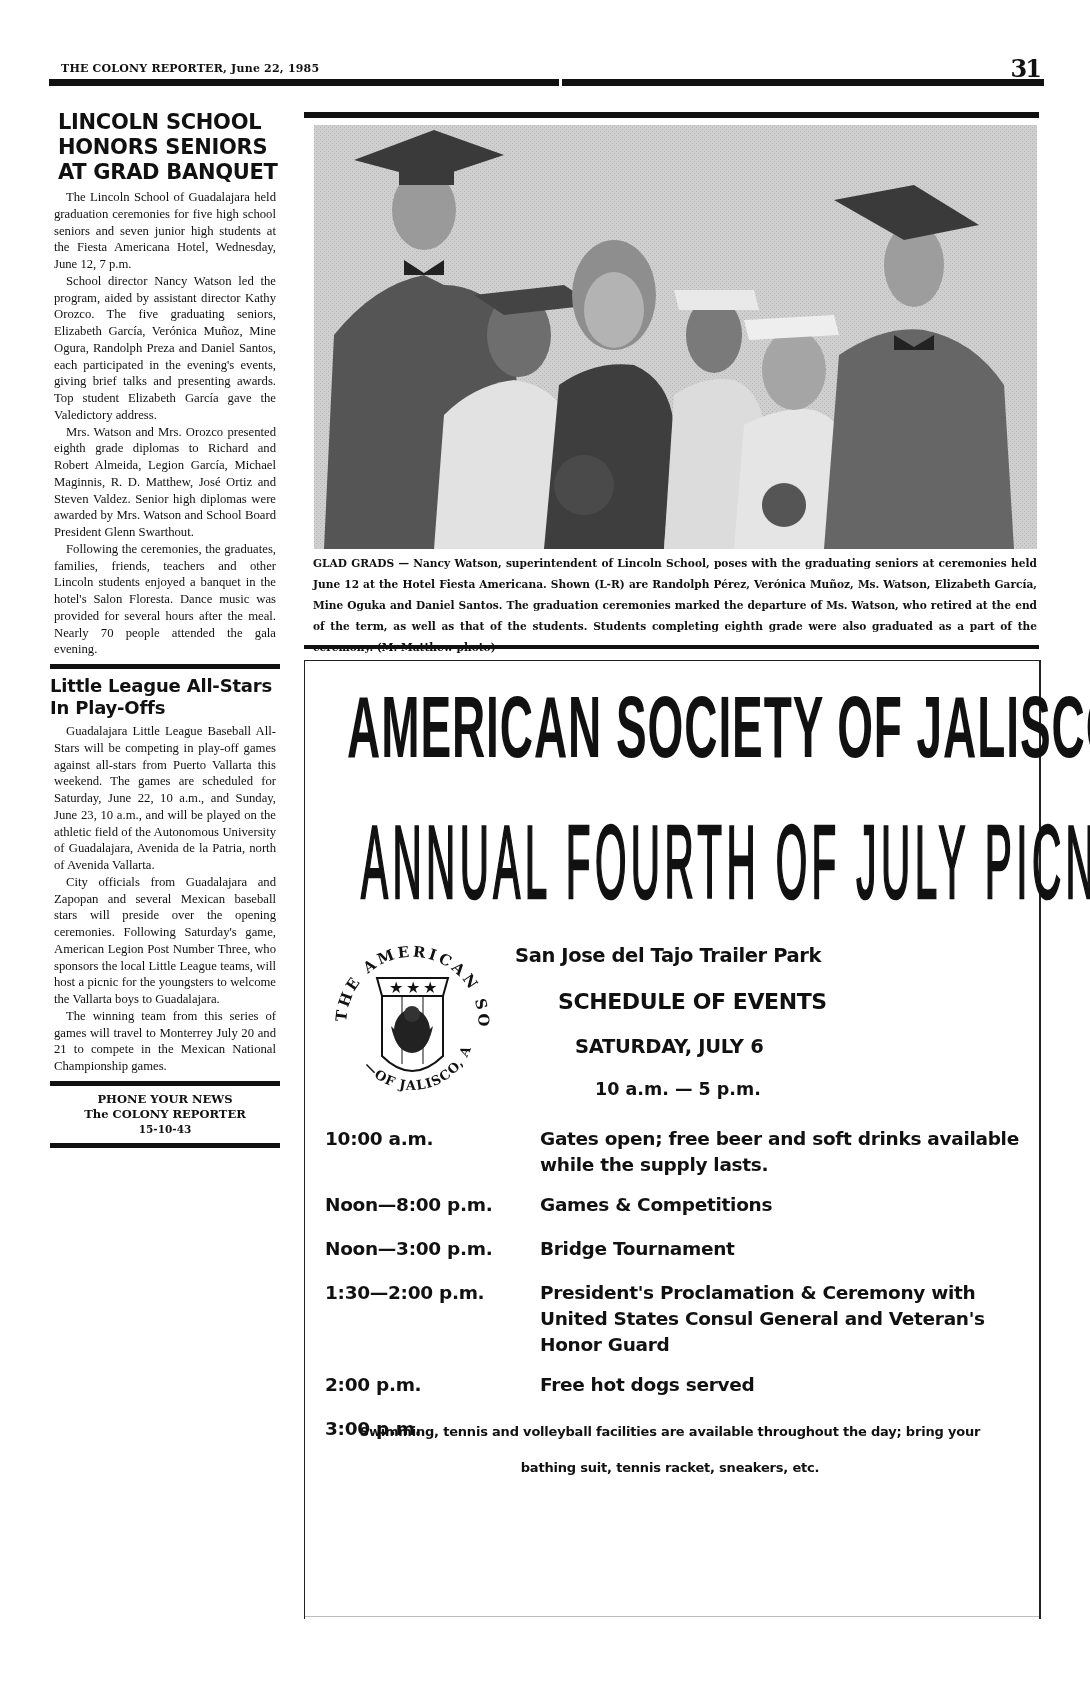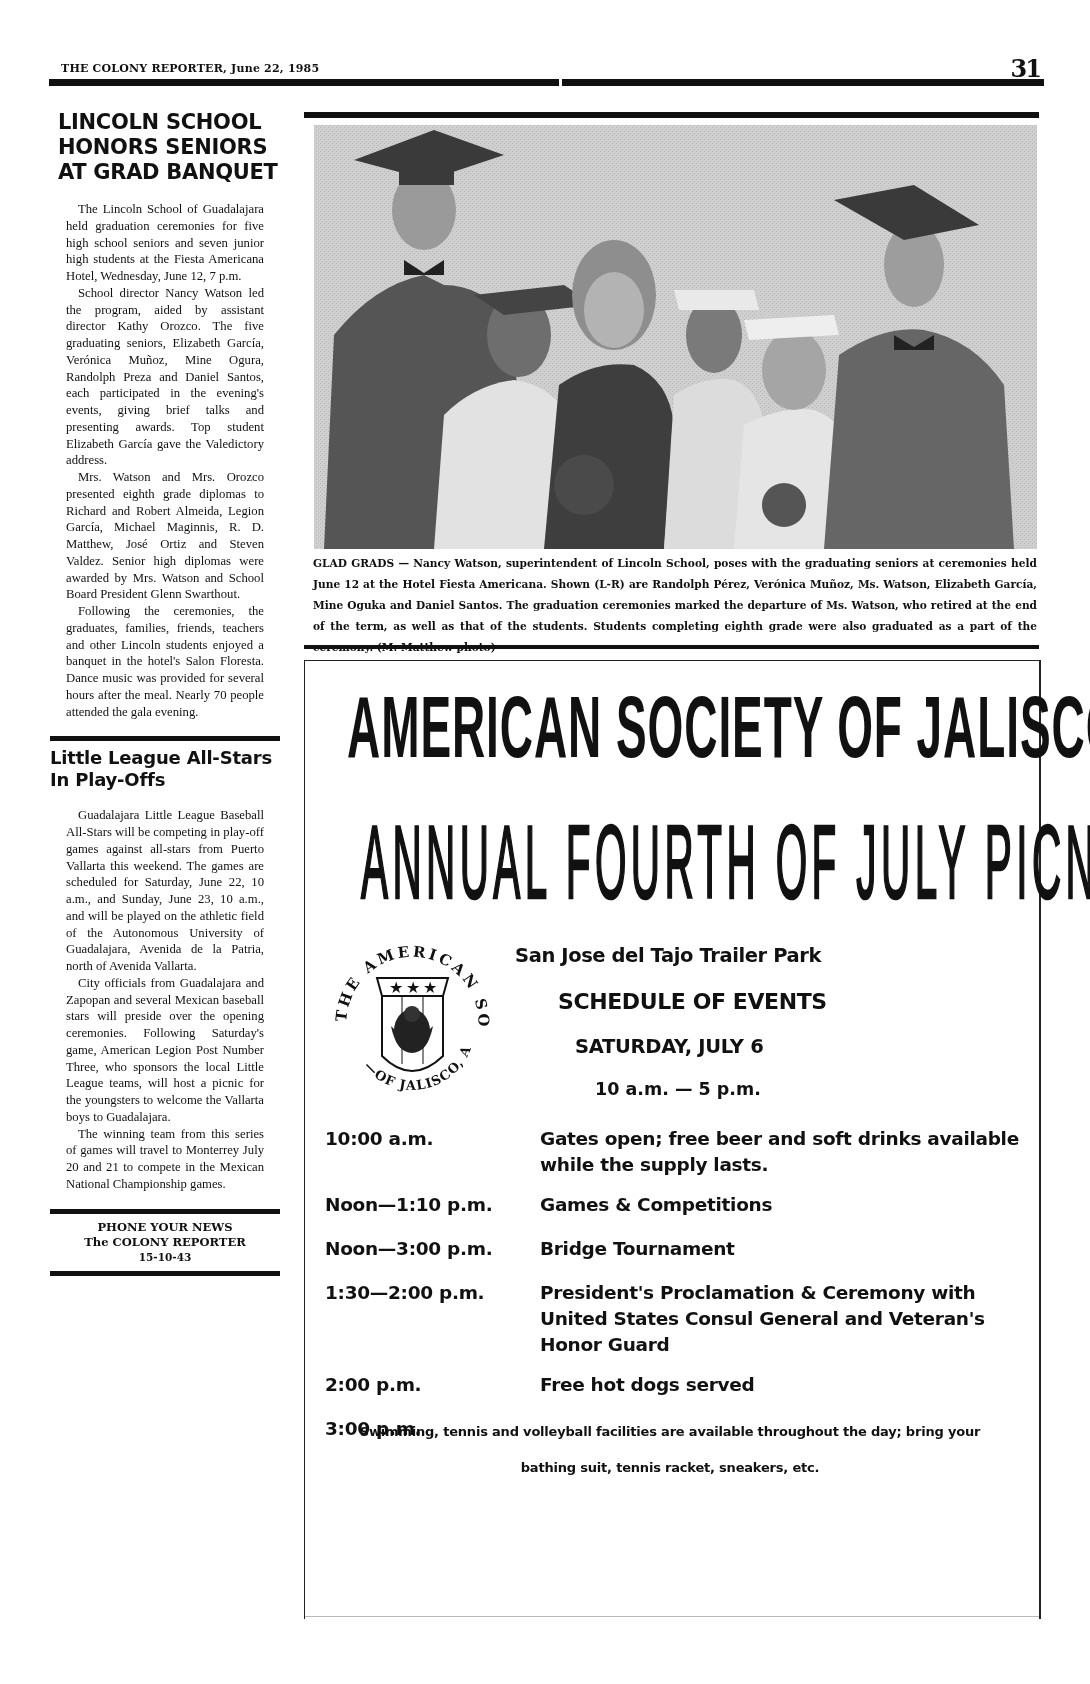--- a/index.html
+++ b/index.html
@@ -7,21 +7,21 @@
 
     .masthead { position: absolute; left: 49px; top: 54px; width: 995px; height: 36px; }
     .mast-title { position: absolute; left: 12px; top: 8px; font-family: "DejaVu Serif", serif; font-weight: bold; font-size: 11px; letter-spacing: 0.2px; }
     .page-num { position: absolute; right: 4px; top: 0px; font-family: "DejaVu Serif", serif; font-weight: bold; font-size: 24px; letter-spacing: -2px; }
     .mast-rule { position: absolute; left: 0; top: 25px; width: 995px; height: 7px; background: #111; }
     .mast-rule .gap { position: absolute; left: 510px; top: 0; width: 3px; height: 7px; background: #fff; }
 
     .left-col { position: absolute; left: 50px; top: 110px; width: 230px; }
     .headline { font-family: "DejaVu Sans", sans-serif; font-weight: bold; font-size: 21px; line-height: 25px; letter-spacing: -0.3px; margin: 0 0 4px 8px; }
     .headline2 { font-family: "DejaVu Sans", sans-serif; font-weight: bold; font-size: 18px; line-height: 22px; letter-spacing: -0.2px; margin: 6px 0 2px 0; }
-    .body-text { font-family: "Liberation Serif", serif; font-size: 12.7px; line-height: 16.75px; text-align: justify; margin: 16px; }
+    .body-text { font-family: "Liberation Serif", serif; font-size: 12.7px; line-height: 16.75px; text-align: justify; margin: 4px; }
     .body-text p { margin: 0; text-indent: 12px; }
     .col-rule { height: 5px; background: #111; margin: 6px 0 0 0; }
     .phone-box { text-align: center; font-family: "DejaVu Serif", serif; font-weight: bold; font-size: 11.5px; line-height: 15px; margin: 6px 0 4px 0; }
     .phone-box .num { font-size: 10.5px; }
 
     .photo-top-rule { position: absolute; left: 304px; top: 112px; width: 735px; height: 6px; background: #111; }
     .photo { position: absolute; left: 314px; top: 125px; width: 723px; height: 424px; background: #c9c9c9; overflow: hidden; }
     .photo svg { display: block; }
     .caption { position: absolute; left: 313px; top: 553px; width: 724px; font-family: "DejaVu Serif", serif; font-weight: bold; font-size: 10.6px; line-height: 21px; text-align: justify; }
     .caption-rule { position: absolute; left: 304px; top: 645px; width: 735px; height: 4px; background: #111; }
@@ -173,21 +173,21 @@
   <div class="ad-sub schedule-head">SCHEDULE OF EVENTS</div>
   <div class="ad-sub sat">SATURDAY, JULY 6</div>
   <div class="ad-sub hours">10 a.m. — 5 p.m.</div>
 
   <div class="events">
     <div class="event" style="height:66px">
       <span class="time">10:00 a.m.</span>
       <div class="desc">Gates open; free beer and soft drinks available while the supply lasts.</div>
     </div>
     <div class="event" style="height:44px">
-      <span class="time">Noon—1:10 p.m.</span>
+      <span class="time">Noon—8:00 p.m.</span>
       <div class="desc">Games &amp; Competitions</div>
     </div>
     <div class="event" style="height:44px">
       <span class="time">Noon—3:00 p.m.</span>
       <div class="desc">Bridge Tournament</div>
     </div>
     <div class="event" style="height:92px">
       <span class="time">1:30—2:00 p.m.</span>
       <div class="desc">President's Proclamation &amp; Ceremony with United States Consul General and Veteran's Honor Guard</div>
     </div>

